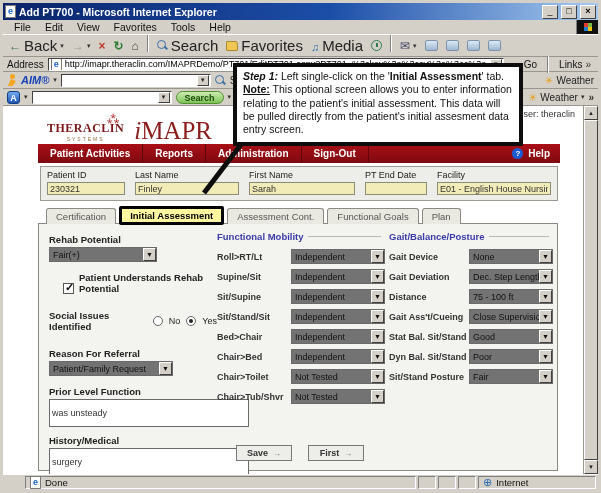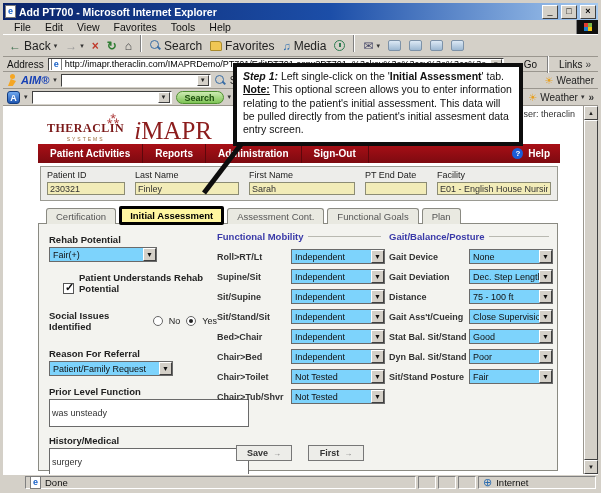--- a/index.html
+++ b/index.html
@@ -22,21 +22,21 @@
   .menubar { height:15px; display:flex; align-items:center; padding-left:4px; font-size:10.5px; color:#111;
              border-bottom:1px solid #fff; flex:0 0 auto; }
   .menu-item { padding:0 7px; }
   .throbber { margin-left:auto; width:22px; height:14px; background:#101010; display:flex; align-items:center;
               justify-content:center; border-left:1px solid #808080; }
   .flag { width:8px; height:8px; display:grid; grid-template-columns:4px 4px; grid-template-rows:4px 4px; }
   .flag i:nth-child(1){background:#e03c31;} .flag i:nth-child(2){background:#7ab648;}
   .flag i:nth-child(3){background:#1e7fd0;} .flag i:nth-child(4){background:#f2c40f;}
 
   
-  .toolbar { height:22px; display:flex; padding:0 3px; gap:2px; font-size:12px; color:#222;
+  .toolbar { height:22px; display:flex; padding:0 3px; gap:2px; font-size:15px; color:#222;
              border-bottom:1px solid #9a968e; flex:0 0 auto; }
   .tbtn { display:flex; align-items:center; gap:3px; padding:1px 3px; white-space:nowrap; }
   .sep { width:0; height:17px; border-left:1px solid #808080; border-right:1px solid #fff; margin:0 3px; }
   .gi { font-size:12px; line-height:12px; }
   .gi-back::before{content:"←"; color:#3f6f4f; font-weight:700;}
   .gi-fwd::before{content:"→"; color:#9a9a9a; font-weight:700;}
   .gi-stop::before{content:"×"; color:#c0392b; font-weight:700;}
   .gi-refresh::before{content:"↻"; color:#2e7d32; font-weight:700;}
   .gi-home::before{content:"⌂"; color:#444;}
   .gi-mail::before{content:"✉"; color:#446; }
@@ -125,21 +125,21 @@
                 padding:1px 8px; position:relative; top:1px; }
 
   .tabpanel { margin-left:35px; margin-top:-1px; width:520px; height:248px; background:#F3F3EF;
               border:1px solid #8a8a82; position:relative; display:flex; }
   .col-left { width:178px; padding:10px 0 0 10px; }
   .col-mid  { width:172px; padding:7px 0 0 0; }
   .col-right{ width:168px; padding:7px 0 0 0; }
 
   .llabel { font-size:9.5px; font-weight:700; color:#222; margin-bottom:2px; }
   .gap8{height:8px;} .gap10{height:10px;} .gap6{height:6px;}
-  .combo { height:15px; background:#7dd3fc; border:1px solid #6a6a6a; display:flex; align-items:center;
+  .combo { height:15px; background:#737373; border:1px solid #6a6a6a; display:flex; align-items:center;
            font-size:9px; color:#111; }
   .combo .cval { flex:1; padding-left:3px; white-space:nowrap; overflow:hidden; }
   .combo .cbtn { width:13px; height:13px; background:#D4D0C8; border:1px solid; border-color:#fff #404040 #404040 #fff;
                  text-align:center; font-size:7px; line-height:12px; flex:0 0 auto; }
   .combo .cbtn::before{content:"▼";}
   .w108{width:108px;} .w124{width:124px;}
   .textin { width:200px; height:28px; border:1px solid #6a6a6a; font-size:9px; padding:0 2px; font-family:inherit; color:#333; }
 
   .chkrow { display:flex; align-items:flex-end; gap:5px; padding-left:14px; }
   .cb { width:11px; height:11px; background:#fff; border:1px solid #555; position:relative; flex:0 0 auto; }

